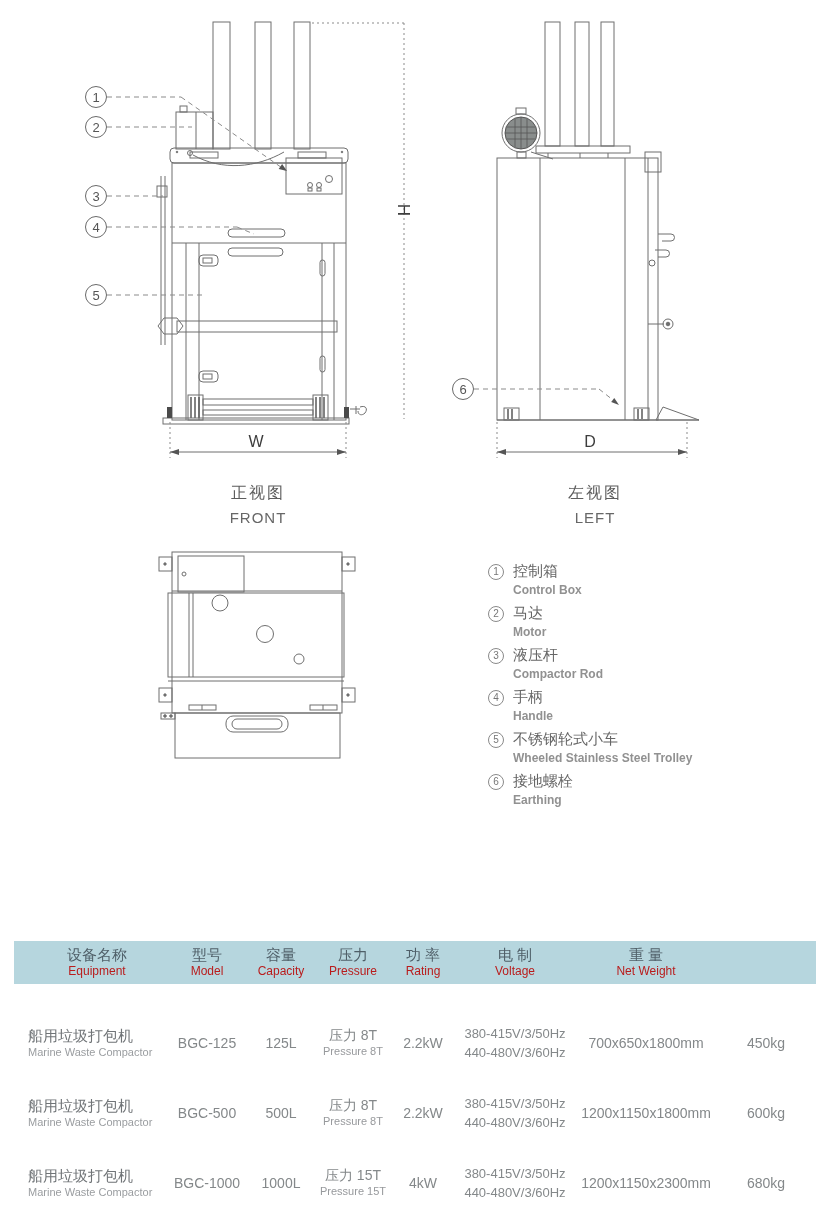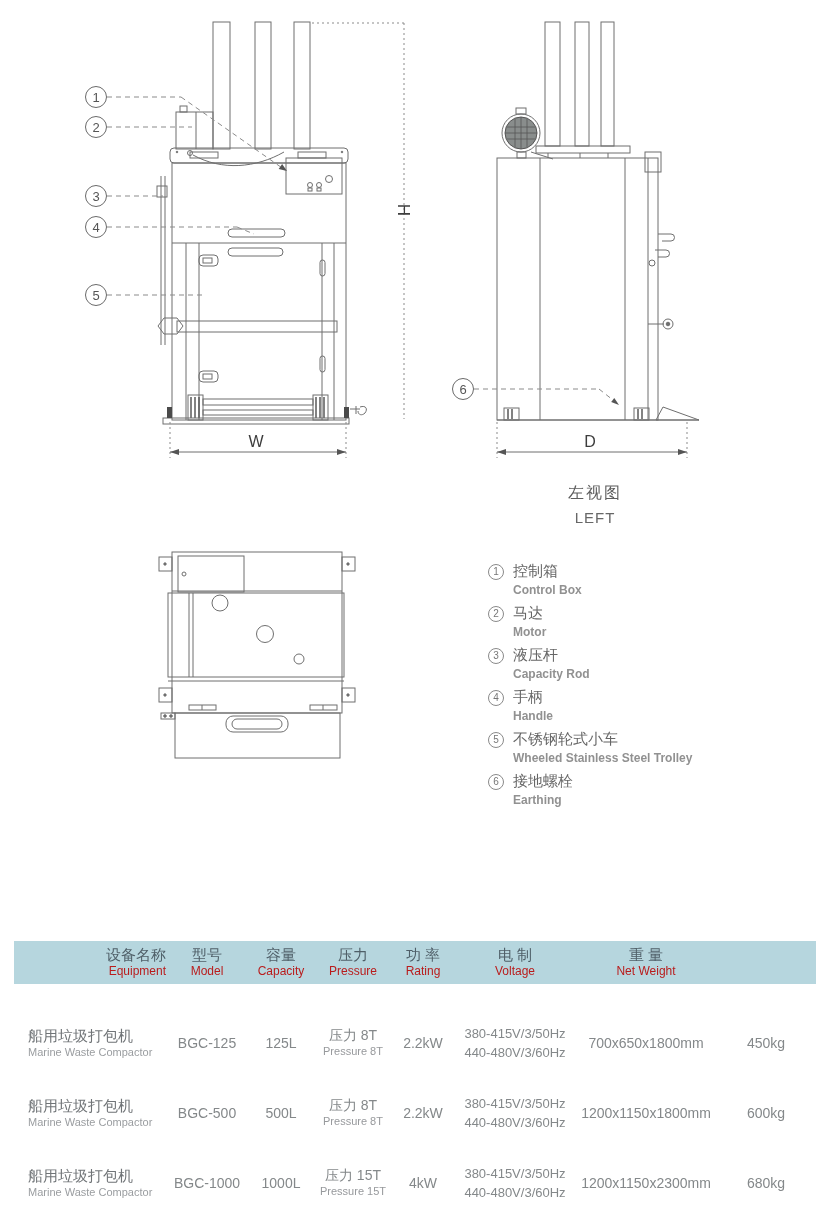--- a/index.html
+++ b/index.html
@@ -36,21 +36,21 @@
 
   
   .spec-table{position:absolute;left:14px;top:941px;width:802px;}
   .thead{
     display:grid;grid-template-columns:152px 82px 66px 78px 62px 122px 140px 100px;
     height:43px;align-items:center;background:#b6d6de;
   }
   .th{text-align:center;color:#4f5f68;line-height:1.2;}
   .th .zh{font-size:15px;}
   .th .en{font-size:12px;color:#b91c1c;}
-  .th-left{text-align:right;padding-left:14px;}
+  .th-left{text-align:center;padding-left:14px;}
   .tbody{padding-top:24px;}
   .trow{
     display:grid;grid-template-columns:152px 82px 66px 78px 62px 122px 140px 100px;
     height:70px;align-items:center;text-align:center;color:#84888a;font-size:14px;
   }
   .td-equip{text-align:left;padding-left:14px;line-height:1.25;}
   .td-equip .zh{font-size:15px;color:#707477;}
   .td-equip .en{font-size:11px;color:#9a9da0;}
   .td-press{line-height:1.25;text-align:center;}
   .td-press .zh{font-size:14px;}
@@ -288,20 +288,24 @@
     <text x="590" y="447" font-size="16" fill="#3d3d3d" text-anchor="middle" stroke="none">D</text>
   </svg>
 
   <div class="callout" style="left:85px;top:86px">1</div>
   <div class="callout" style="left:85px;top:116px">2</div>
   <div class="callout" style="left:85px;top:185px">3</div>
   <div class="callout" style="left:85px;top:216px">4</div>
   <div class="callout" style="left:85px;top:284px">5</div>
   <div class="callout" style="left:452px;top:378px">6</div>
 
+  <div class="vlabel" style="left:188px;top:483px">
+    <div class="zh">正视图</div>
+    <div class="en">FRONT</div>
+  </div>
   <div class="vlabel" style="left:525px;top:483px">
     <div class="zh">左视图</div>
     <div class="en">LEFT</div>
   </div>
 
   <div class="legend">
     <div class="legend-item">
       <div class="legend-head">
         <span class="legend-num">1</span>
         <span class="legend-zh">控制箱</span>
@@ -313,21 +317,21 @@
         <span class="legend-num">2</span>
         <span class="legend-zh">马达</span>
       </div>
       <div class="legend-en">Motor</div>
     </div>
     <div class="legend-item">
       <div class="legend-head">
         <span class="legend-num">3</span>
         <span class="legend-zh">液压杆</span>
       </div>
-      <div class="legend-en">Capacity Rod</div>
+      <div class="legend-en">Compactor Rod</div>
     </div>
     <div class="legend-item">
       <div class="legend-head">
         <span class="legend-num">4</span>
         <span class="legend-zh">手柄</span>
       </div>
       <div class="legend-en">Handle</div>
     </div>
     <div class="legend-item">
       <div class="legend-head">

